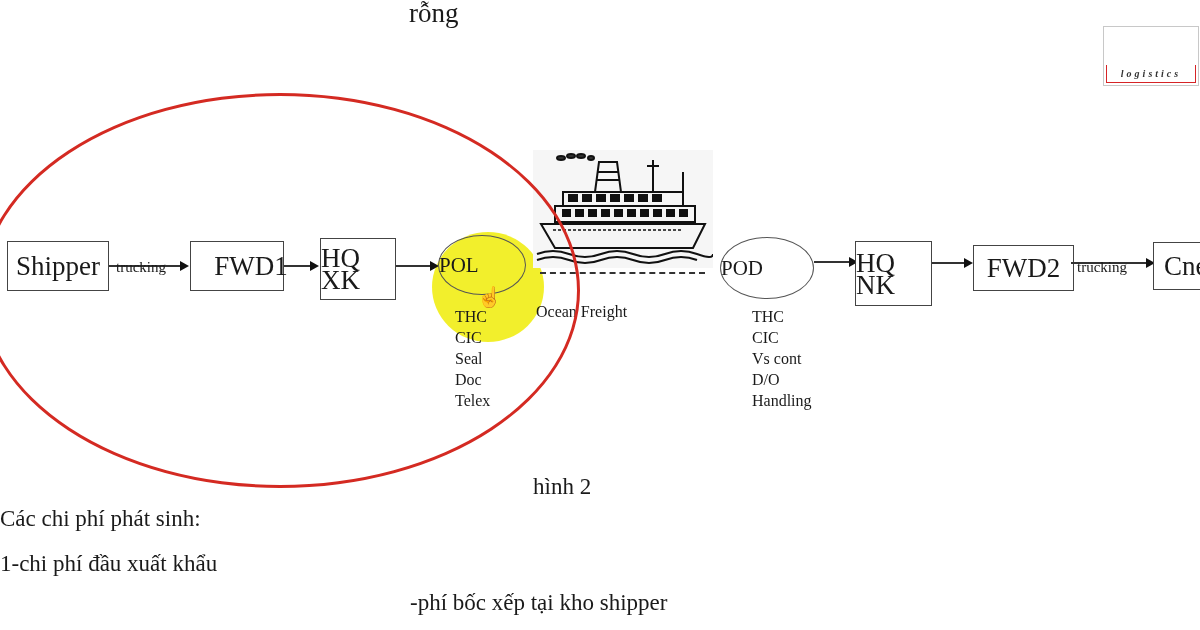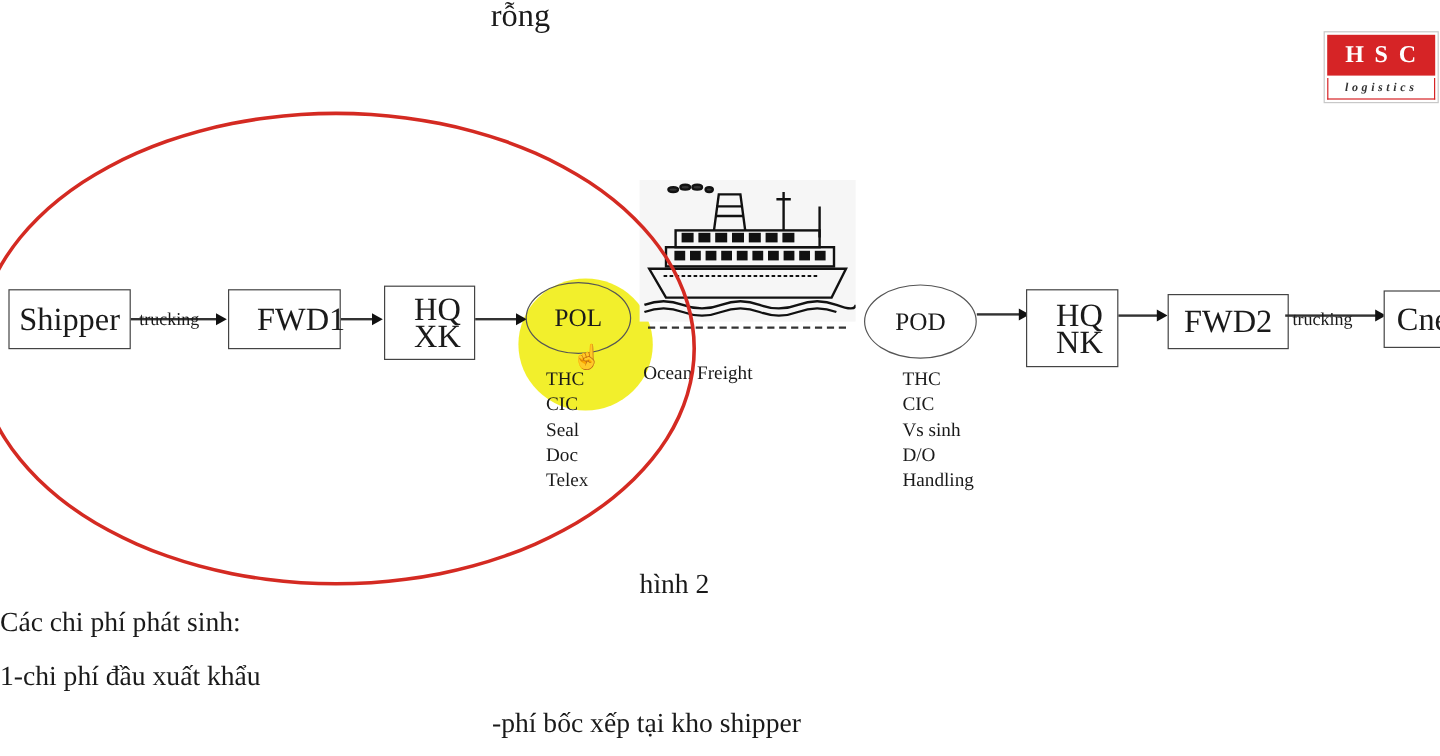--- a/index.html
+++ b/index.html
@@ -12,38 +12,37 @@
     .abs { position: absolute; }
     .top-word { left: 409px; top: -2px; font-size: 27px; }
     .logo { left: 1103px; top: 26px; width: 94px; height: 58px; border: 1px solid #c8c8c8; background: #fff; }
     .logo-top { position: absolute; left: 2px; top: 2px; right: 2px; height: 34px; background: #d62426; color: #fff;
       font-family: "Liberation Serif", serif; font-weight: bold; font-size: 20px; letter-spacing: 9px;
       display: flex; align-items: center; justify-content: center; padding-left: 8px; box-sizing: border-box; }
     .logo-bottom { position: absolute; left: 2px; right: 2px; bottom: 2px; height: 17px; border: 1px solid #d62426; border-top: none;
       font-size: 10px; font-style: italic; font-weight: bold; letter-spacing: 3px; color: #333;
       display: flex; align-items: center; justify-content: center; }
     .box { border: 1.5px solid #444; background: #fff; font-size: 27px; display: flex; align-items: center; justify-content: center; box-sizing: border-box; }
-    .box.two { flex-direction: column; align-items: flex-start; padding-left: 24px; line-height: 22px; }
-    .oval { border: 1.5px solid #555; border-radius: 50%; display: flex; align-items: center; justify-content: center; font-size: 21px; box-sizing: border-box; }
+    .box.two { flex-direction: column; align-items: flex-start; padding-left: 0; line-height: 22px; }
+    .oval { border: 1.5px solid #555; border-radius: 50%; display: flex; align-items: center; justify-content: flex-start; font-size: 21px; box-sizing: border-box; }
     .arrow-line { height: 1.5px; background: #333; }
     .arrow-head { width: 0; height: 0; border-top: 5px solid transparent; border-bottom: 5px solid transparent; border-left: 9px solid #111; }
     .small-label { font-size: 15px; margin-top: 18px; }
     .cost-list { font-size: 16px; line-height: 21px; }
     .caption { font-size: 23px; }
     .body-text { font-size: 23px; }
     .highlight { left: 432px; top: 232px; width: 112px; height: 110px; border-radius: 50%; background: #f1ee1a; opacity: 0.92; }
     .red-ellipse { left: -20px; top: 93px; width: 600px; height: 395px; border: 3px solid #d42a22; border-radius: 50%; box-sizing: border-box; }
   </style>
 </head>
 <body>
 
 <div class="abs top-word">rỗng</div>
 
 <div class="abs logo">
-  <div class="logo-top">HSC</div>
   <div class="logo-bottom">logistics</div>
 </div>
 
 <div class="abs highlight"></div>
 
 <div class="abs box" style="left:7px;top:241px;width:102px;height:50px;">
   <span>Shipper</span>
 </div>
 
 <div class="abs arrow-line" style="left:109px;top:265px;width:75px;"></div>
@@ -123,21 +122,21 @@
 
 <div class="abs oval" style="left:720px;top:237px;width:94px;height:62px;">
   <span>POD</span>
 </div>
 <div class="abs arrow-line" style="left:814px;top:261px;width:40px;"></div>
 <div class="abs arrow-head" style="left:849px;top:257px;"></div>
 
 <div class="abs cost-list" style="left:752px;top:306px;">
   <div>THC</div>
   <div>CIC</div>
-  <div>Vs sinh</div>
+  <div>Vs cont</div>
   <div>D/O</div>
   <div>Handling</div>
 </div>
 
 <div class="abs box two" style="left:855px;top:241px;width:77px;height:65px;">
   <span>HQ</span>
   <span>NK</span>
 </div>
 <div class="abs arrow-line" style="left:932px;top:262px;width:36px;"></div>
 <div class="abs arrow-head" style="left:964px;top:258px;"></div>

